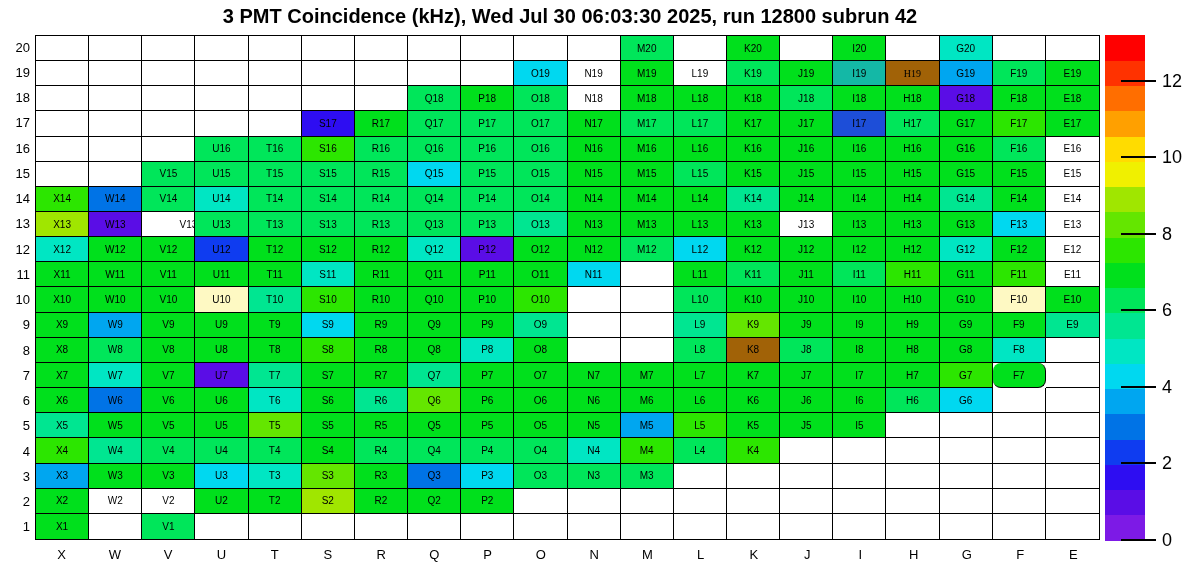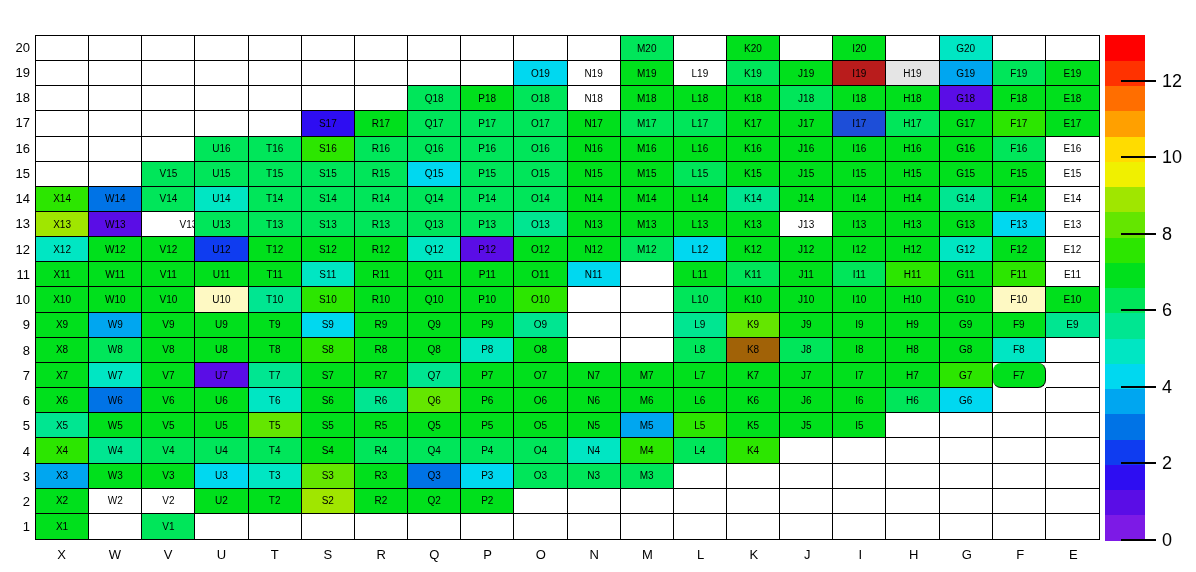--- a/index.html
+++ b/index.html
@@ -18,20 +18,21 @@
   .xlab{position:absolute;width:54px;text-align:center;font-size:13px;color:#000;}
   #colorbar{position:absolute;left:1105px;top:35px;width:40px;height:505px;}
   .cb-band{position:absolute;left:0;width:40px;}
   .cb-tick{position:absolute;height:2px;background:#000;}
   .cb-lab{position:absolute;font-size:18px;color:#000;}
 </style>
 </head>
 <body>
 <div id="canvas">
 
+  <div id="title">3 PMT Coincidence (kHz), Wed Jul 30 06:03:30 2025, run 12800 subrun 42</div>
   <div id="grid">
       <div class="cell bR bB" style="background: rgb(255, 255, 255);"></div>
       <div class="cell bR bB" style="background: rgb(255, 255, 255);"></div>
       <div class="cell bR bB" style="background: rgb(255, 255, 255);"></div>
       <div class="cell bR bB" style="background: rgb(255, 255, 255);"></div>
       <div class="cell bR bB" style="background: rgb(255, 255, 255);"></div>
       <div class="cell bR bB" style="background: rgb(255, 255, 255);"></div>
       <div class="cell bR bB" style="background: rgb(255, 255, 255);"></div>
       <div class="cell bR bB" style="background: rgb(255, 255, 255);"></div>
       <div class="cell bR bB" style="background: rgb(255, 255, 255);"></div>
@@ -74,24 +75,24 @@
       </div>
       <div class="cell bR bB" style="background: rgb(255, 255, 255);">
         <span>L19</span>
       </div>
       <div class="cell bR bB" style="background: rgb(0, 230, 90);">
         <span>K19</span>
       </div>
       <div class="cell bR bB" style="background: rgb(0, 224, 28);">
         <span>J19</span>
       </div>
-      <div class="cell bR bB" style="background: #b91c1c;">
+      <div class="cell bR bB" style="background: #14b8a6;">
         <span>I19</span>
       </div>
-      <div class="cell bR bB" style="background: #e5e5e5;">
+      <div class="cell bR bB" style="background: #a16207; font-family: Liberation Serif, serif;">
         <span>H19</span>
       </div>
       <div class="cell bR bB" style="background: rgb(0, 166, 240);">
         <span>G19</span>
       </div>
       <div class="cell bR bB" style="background: rgb(0, 230, 90);">
         <span>F19</span>
       </div>
       <div class="cell bB" style="background: rgb(0, 224, 28);">
         <span>E19</span>

